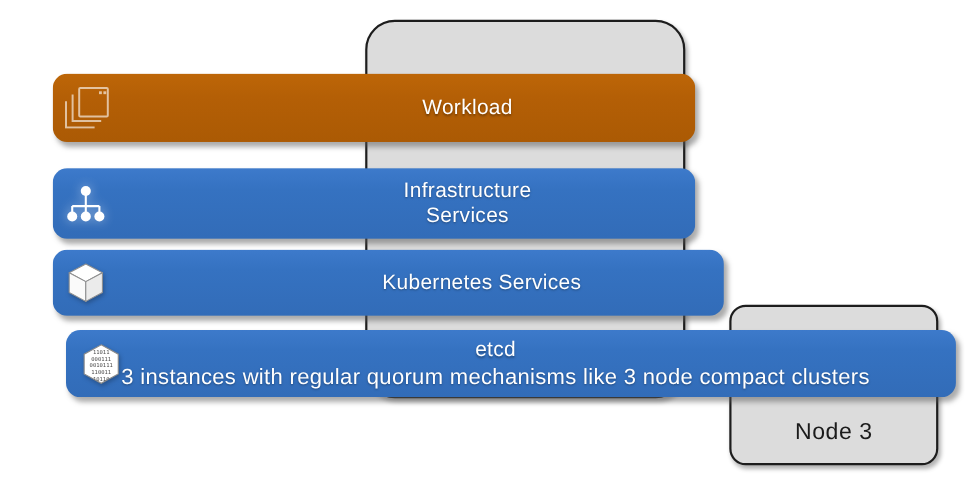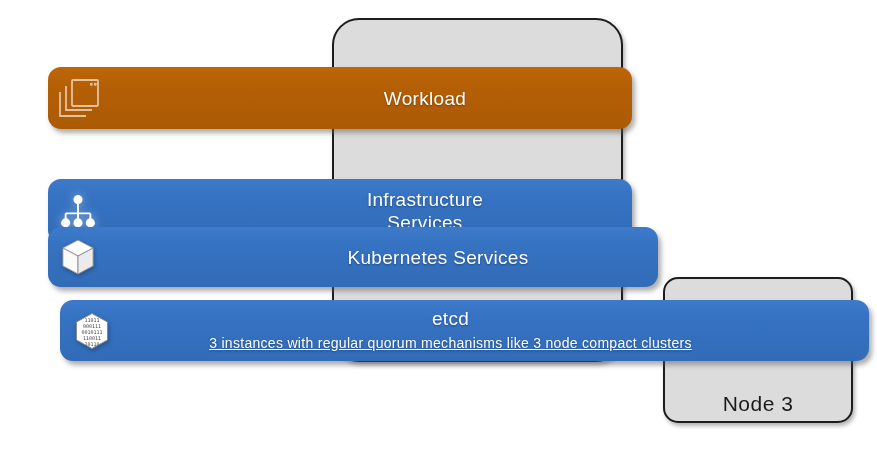--- a/index.html
+++ b/index.html
@@ -29,36 +29,36 @@
   .node-3 { left: 663px; top: 277px; width: 190px; height: 146px; border-radius: 15px; }
   .node-label {
     position: absolute;
     left: 0; right: 0;
     text-align: center;
     font-size: 21px;
     color: var(--node-label, #1b1b1b);
     letter-spacing: 0.5px;
   }
   .node-1 .node-label, .node-2 .node-label { bottom: 22px; }
-  .node-3 .node-label { bottom: 5px; }
+  .node-3 .node-label { bottom: 16px; }
 
   
   .bar {
     position: absolute;
     border-radius: 13px;
     box-shadow: 3px 4px 5px rgba(90,90,90,0.50);
     z-index: 2;
     padding-left: 24px;
   }
   .bar.blue   { background: linear-gradient(180deg, #3d7acb 0%, var(--bar-blue, #3572c1) 30%, #326cb8 100%);
                 background-color: var(--bar-blue, #3572c1); }
   .bar.orange { background: linear-gradient(180deg, #bd6607 0%, var(--bar-orange, #b45f06) 35%, #ab5a04 100%);
                 background-color: var(--bar-orange, #b45f06); }
   .bar-workload { left: 48px; top: 67px;  width: 560px; height: 62px; }
-  .bar-infra    { left: 48px; top: 153px; width: 560px; height: 64px; margin-top: 26px; }
+  .bar-infra    { left: 48px; top: 153px; width: 560px; height: 64px; }
   .bar-k8s      { left: 48px; top: 227px; width: 586px; height: 60px; }
   .bar-etcd     { left: 60px; top: 300px; width: 785px; height: 61px; }
 
   .bar-label {
     position: absolute;
     inset: 0;
     display: flex;
     flex-direction: column;
     justify-content: center;
     align-items: center;
@@ -66,21 +66,21 @@
     font-size: 19px;
     line-height: 23px;
     text-shadow: 0 1px 2px rgba(0,0,0,0.35);
     letter-spacing: 0.3px;
   }
   
   .bar-workload .bar-label,
   .bar-infra .bar-label,
   .bar-k8s .bar-label { padding-left: 170px; }
   .bar-etcd .bar-label { padding-right: 28px; line-height: 24px; }
-  .etcd-line2 { font-size: 14px; text-decoration: underline; }
+  .etcd-line2 { font-size: 20px; }
 
   
   .bar-icon {
     position: absolute;
     top: 50%;
     transform: translateY(-50%);
     line-height: 0;
   }
   .bar-workload .bar-icon { left: 9px;  }
   .bar-infra    .bar-icon { left: 11px; filter: drop-shadow(0 0 5px rgba(255,255,255,0.45)); }

